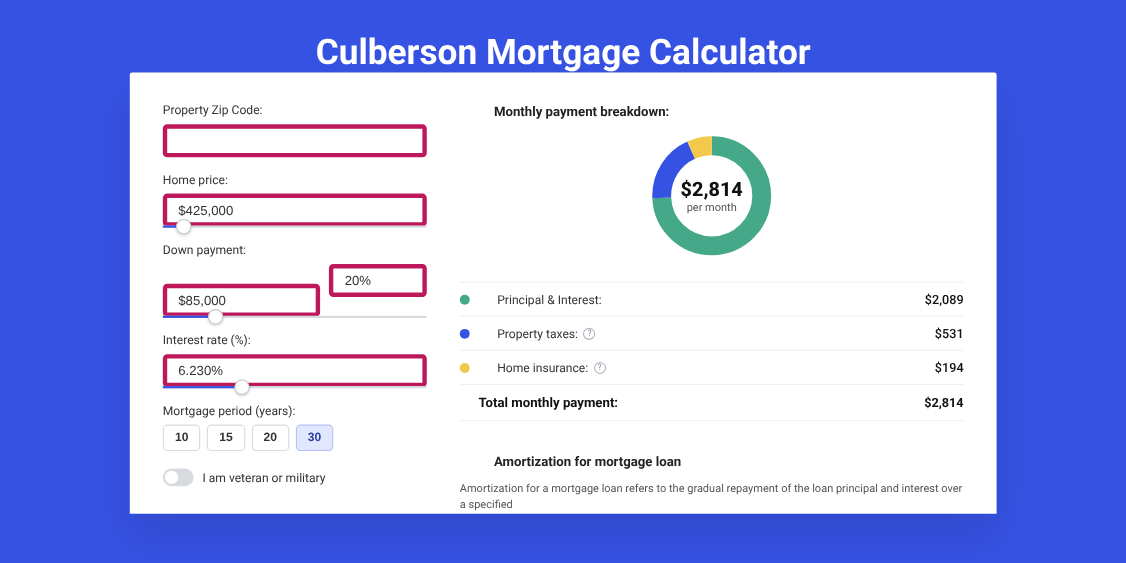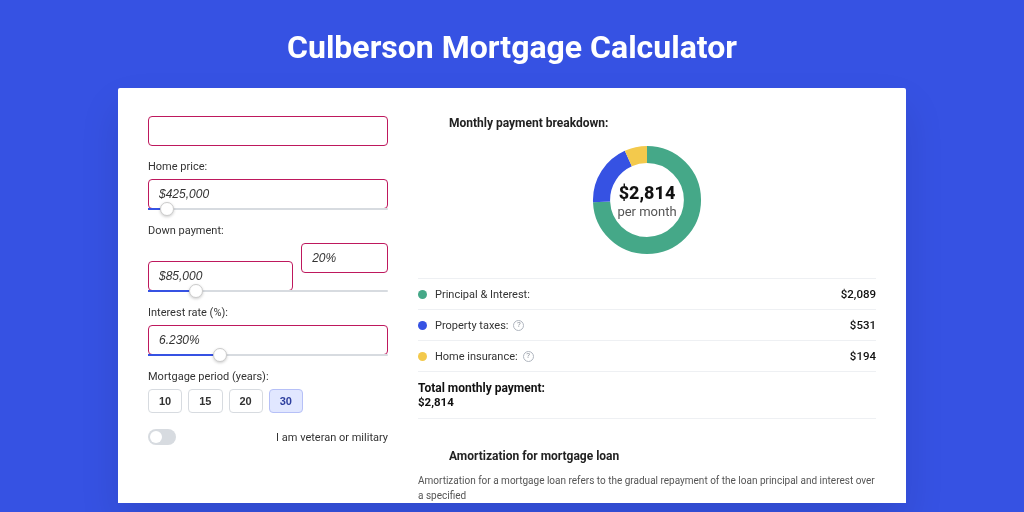--- a/index.html
+++ b/index.html
@@ -9,49 +9,47 @@
     width: 1024px;
     height: 512px;
     overflow: hidden;
   }
   .page-title {
     text-align: center;
     color: #fff;
     font-size: 32px;
     font-weight: 700;
     padding-top: 28px;
-    padding-bottom: 22px;
   }
   .panel {
     background: #fff;
     width: 788px;
     margin: 0 auto;
     border-radius: 2px 2px 0 0;
     padding: 28px 30px 0 30px;
     display: flex;
     gap: 30px;
     box-shadow: 0 20px 40px rgba(0,0,0,.1);
   }
   .col-left { width: 240px; flex-shrink: 0; }
   .col-right { flex: 1; min-width: 0; }
   .field-label {
     font-size: 11px;
     color: #333;
     margin-bottom: 6px;
     display: block;
   }
   .text-input {
-    border: 1px solid #be185d;
+    border: 4px solid #be185d;
     border-radius: 4px;
     width: 100%;
     height: 30px;
     padding: 0 10px;
     font-size: 12px;
     color: #333;
-    font-style: italic;
   }
   .field { margin-bottom: 14px; position: relative; }
   .slider-track {
     height: 2px;
     background: #d7dbe0;
     border-radius: 2px;
     position: relative;
     margin-top: -1px;
     cursor: pointer;
   }
@@ -92,21 +90,20 @@
     border-color: #b6c0f7;
     color: #2d3e9e;
   }
   .toggle-row {
     display: flex;
     align-items: center;
     gap: 8px;
     font-size: 11px;
     color: #333;
     margin-top: 16px;
-    justify-content: space-between;
   }
   .toggle {
     width: 28px; height: 16px;
     border-radius: 10px;
     background: #d7dbe0;
     position: relative;
     cursor: pointer;
   }
   .toggle::after {
     content: "";
@@ -130,48 +127,47 @@
   }
   .donut-center {
     position: absolute;
     inset: 0;
     display: flex;
     flex-direction: column;
     align-items: center;
     justify-content: center;
   }
   .donut-amount { font-size: 18px; font-weight: 800; color: #111; }
-  .donut-sub { font-size: 13px; color: #555; margin-top: 1px; }
+  .donut-sub { font-size: 10px; color: #555; margin-top: 1px; }
   .legend-row {
     display: flex;
     align-items: center;
     font-size: 11px;
     color: #333;
     padding: 8px 0;
     border-top: 1px solid #eef0f3;
   }
   .legend-row:first-of-type { border-top: none; }
   .legend-dot {
     width: 9px; height: 9px;
     border-radius: 50%;
     display: inline-block;
     margin-right: 8px;
     flex-shrink: 0;
   }
-  .legend-label { flex: 1; display: flex; align-items: center; gap: 5px; }
+  .legend-label { flex: 1; display: flex; align-items: center; gap: 5px; margin-left: 17px; }
   .legend-value { font-size: 11.5px; color: #111; font-weight: 500; }
   .total-row {
     display: flex;
     font-size: 12px;
     color: #111;
     font-weight: 700;
     padding: 9px 0;
     border-top: 1px solid #eef0f3;
     border-bottom: 1px solid #eef0f3;
-    flex-direction: column;
   }
   .total-row .legend-label { flex: 1; }
   .info-ico {
     width: 11px; height: 11px;
     border: 1px solid #b0b6bf;
     border-radius: 50%;
     display: inline-flex;
     align-items: center;
     justify-content: center;
     font-size: 8px;
@@ -192,20 +188,21 @@
 </head>
 <body>
 
 <h1 class="page-title">Culberson Mortgage Calculator</h1>
 
 <div class="panel">
 
   <div class="col-left">
 
     <div class="field">
+      <label class="field-label">Property Zip Code:</label>
       <input class="text-input" value="" style="">
     </div>
 
     <div class="field">
       <label class="field-label">Home price:</label>
       <input class="text-input" value="$425,000" style="">
       <div class="slider-track">
         <div class="slider-fill" style="width:8%"></div>
         <div class="slider-thumb" style="left:8%"></div>
       </div>

